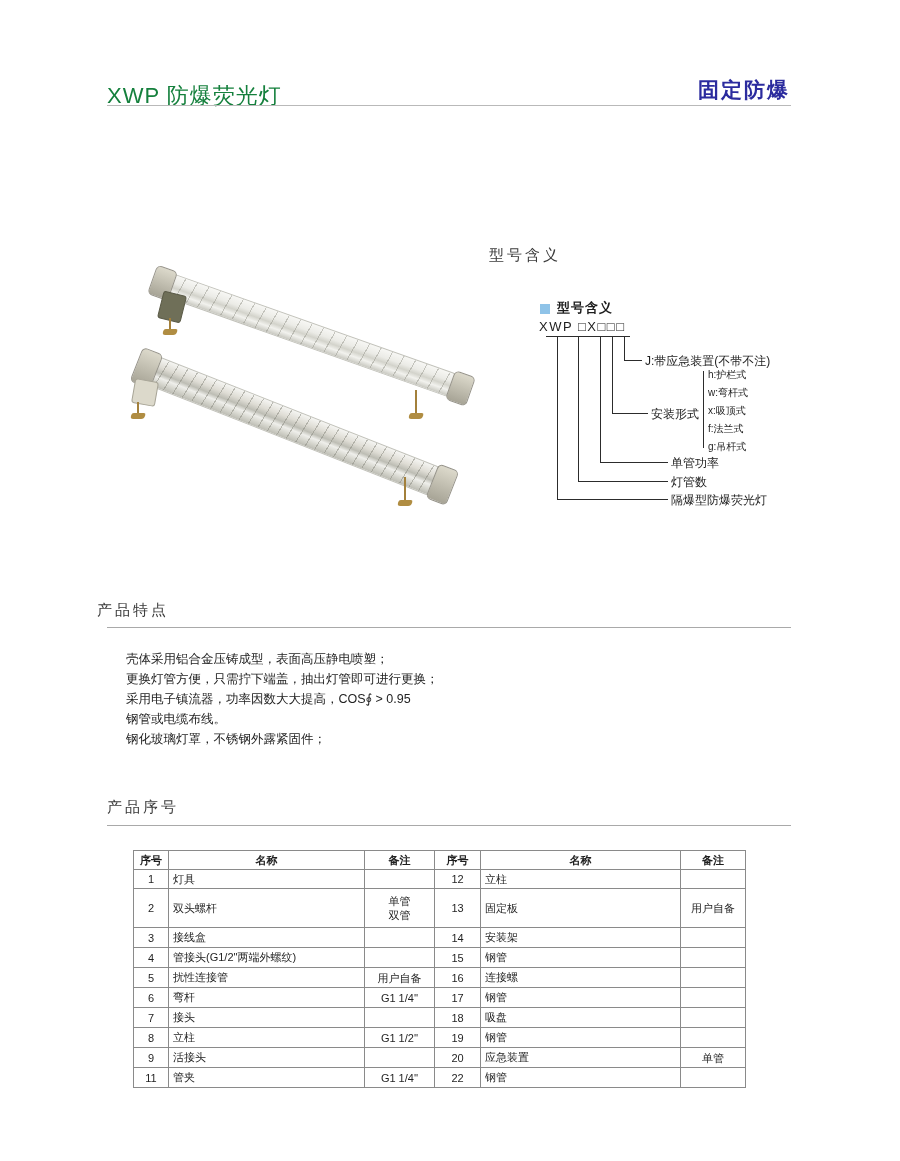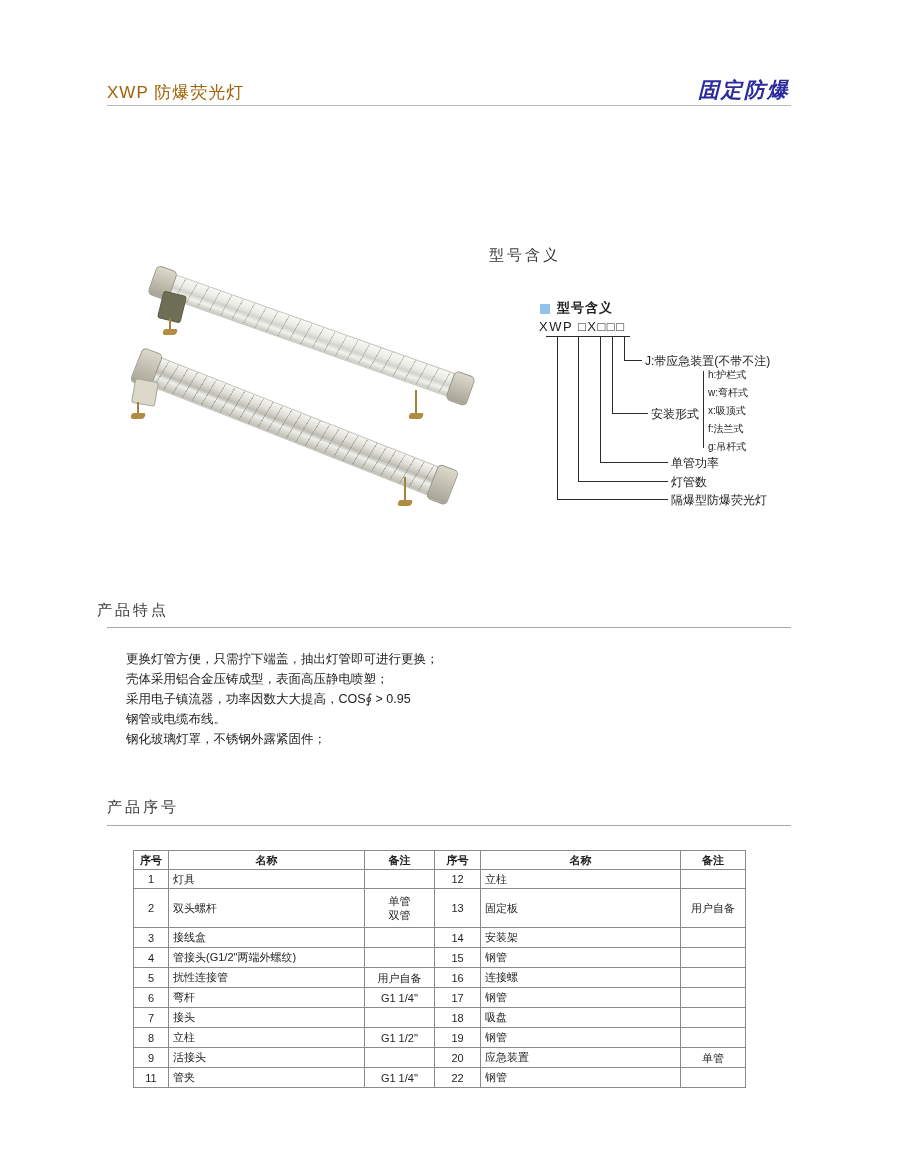--- a/index.html
+++ b/index.html
@@ -1,22 +1,22 @@
 <!DOCTYPE html>
 <html><head>
 <meta charset="utf-8">
 <style>
   html,body{margin:0;padding:0;background:#fff;}
   .page{
     position:relative; width:900px; height:1161px; background:#ffffff;
     font-family:"Liberation Sans","DejaVu Sans",sans-serif; color:#222; overflow:hidden;
   }
   
-  .hdr-title{position:absolute;left:107px;top:81px;font-size:17px;letter-spacing:1px;color:#a16207;}
-  .hdr-cat{position:absolute;right:110px;top:76px;font-size:21px;font-weight:bold;letter-spacing:2px;color:#2b2b9e;font-style:italic;}
+  .hdr-title{position:absolute;left:107px;top:81px;font-size:22px;letter-spacing:1px;color:#15803d;}
+  .hdr-cat{position:absolute;right:110px;top:76px;font-size:21px;font-weight:bold;letter-spacing:2px;color:#2b2b9e;}
   .hdr-rule{position:absolute;left:107px;top:105px;width:684px;height:1px;background:#b9b9b9;}
 
   
   .sec-h{position:absolute;font-size:15px;letter-spacing:3px;color:#3a3a3a;}
   .sec-rule{position:absolute;height:1px;background:#a9a9a9;width:684px;left:107px;}
 
   
   .lamp{position:absolute;}
   .lamp-a{left:156px;top:268px;width:328px;height:25px;transform:rotate(19.5deg);transform-origin:0 50%;}
   .lamp-b{left:140px;top:350px;width:330px;height:31px;transform:rotate(21.5deg);transform-origin:0 50%;}
@@ -125,22 +125,22 @@
       <div>g:吊杆式</div>
     </div>
     <div class="dg-label" style="left:671px;top:455px;">单管功率</div>
     <div class="dg-label" style="left:671px;top:474px;">灯管数</div>
     <div class="dg-label" style="left:671px;top:492px;">隔爆型防爆荧光灯</div>
   </div>
 
   <div class="sec-h" style="left:97px;top:601px;text-align:center;">产品特点</div>
   <div class="sec-rule" style="top:627px;"></div>
   <div class="features">
+    <div>壳体采用铝合金压铸成型，表面高压静电喷塑；</div>
     <div>更换灯管方便，只需拧下端盖，抽出灯管即可进行更换；</div>
-    <div>壳体采用铝合金压铸成型，表面高压静电喷塑；</div>
     <div>采用电子镇流器，功率因数大大提高，COS∮ &gt; 0.95</div>
     <div>钢管或电缆布线。</div>
     <div>钢化玻璃灯罩，不锈钢外露紧固件；</div>
   </div>
 
   <div class="sec-h" style="left:107px;top:798px;">产品序号</div>
   <div class="sec-rule" style="top:825px;"></div>
 
   <table class="parts-table">
     <colgroup>

